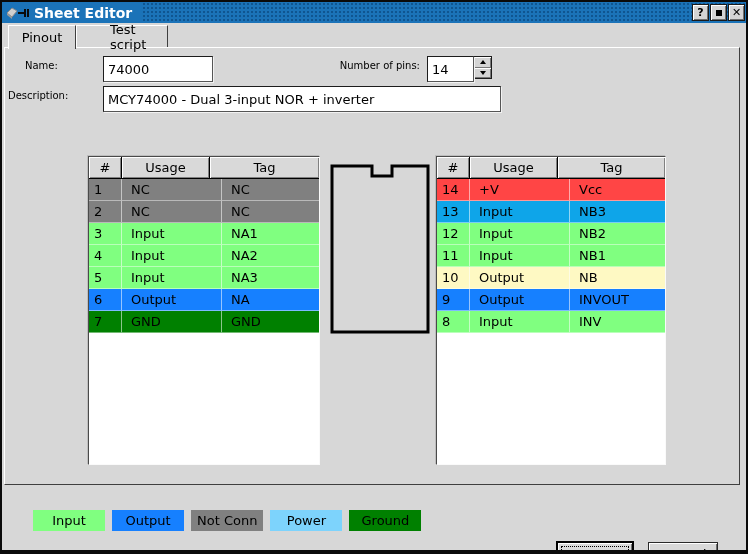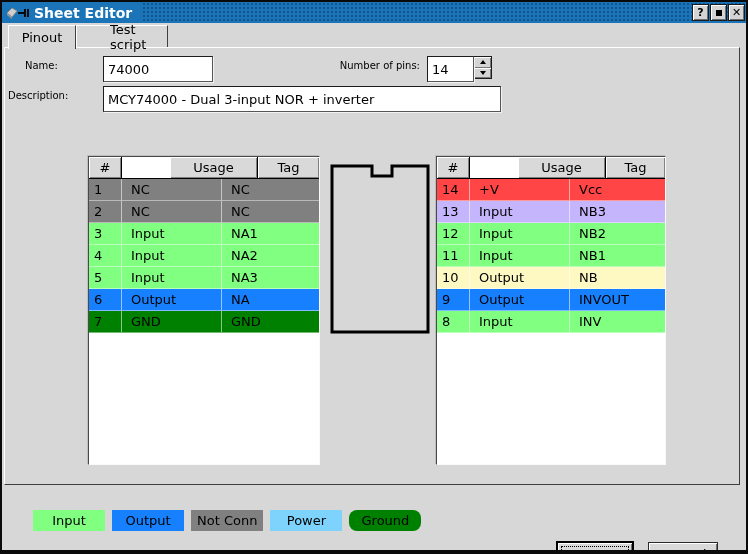--- a/index.html
+++ b/index.html
@@ -72,21 +72,21 @@
     box-shadow:-1px -1px 0 #bdbdbd;
     width:232px;height:309px;overflow:hidden;
   }
   .pt-head{display:flex;height:22px;border-bottom:1px solid #000;}
   .pt-hcell{
     background:#d9d9d9;display:flex;align-items:center;justify-content:center;
     font-size:13px;color:#000;cursor:pointer;
     box-shadow:inset 1px 1px 0 #ffffff, inset -1px -1px 0 #808080;
   }
   .pt-hcell.num{width:33px;border-right:1px solid #000;}
-  .pt-hcell.usage{width:88px;border-right:1px solid #000;margin-left:48px;}
+  .pt-hcell.usage{width:88px;border-right:1px solid #000;}
   .pt-hcell.tag{flex:1;}
   .pin-row{display:flex;height:22px;cursor:pointer;}
   .pin-row .cell{
     font-size:13px;color:#000;line-height:21px;white-space:nowrap;overflow:hidden;
     border-right:1px solid rgba(255,255,255,0.55);
     border-bottom:1px solid rgba(255,255,255,0.45);
   }
   .pin-row .cell.pin{width:33px;padding-left:5px;}
   .pin-row .cell.usage{width:100px;padding-left:9px;}
   .pin-row .cell.tag{flex:1;padding-left:9px;border-right:none;}
@@ -220,21 +220,21 @@
       <div class="pt-hcell num">#</div>
       <div class="pt-hcell usage">Usage</div>
       <div class="pt-hcell tag">Tag</div>
     </div>
     <div>
         <div class="pin-row" style="background: rgb(255, 69, 69);">
           <div class="cell pin">14</div>
           <div class="cell usage">+V</div>
           <div class="cell tag">Vcc</div>
         </div>
-        <div class="pin-row" style="background: #c4b5fd;">
+        <div class="pin-row" style="background: #0ea5e9;">
           <div class="cell pin">13</div>
           <div class="cell usage">Input</div>
           <div class="cell tag">NB3</div>
         </div>
         <div class="pin-row" style="background: rgb(128, 255, 128);">
           <div class="cell pin">12</div>
           <div class="cell usage">Input</div>
           <div class="cell tag">NB2</div>
         </div>
         <div class="pin-row" style="background: rgb(128, 255, 128);">
@@ -258,19 +258,19 @@
           <div class="cell tag">INV</div>
         </div>
       </div>
   </div>
 
   <div class="legend-row">
       <div class="legend-chip" style="background: rgb(128, 255, 128);">Input</div>
       <div class="legend-chip" style="background: rgb(22, 128, 255);">Output</div>
       <div class="legend-chip" style="background: rgb(128, 128, 128);">Not Conn</div>
       <div class="legend-chip" style="background: #7dd3fc;">Power</div>
-      <div class="legend-chip" style="background: rgb(0, 128, 0); border-radius: 8px;">Ground</div>
+      <div class="legend-chip" style="background: rgb(0, 128, 0);">Ground</div>
     </div>
 
   <div class="btn save">Save</div>
   <div class="btn cancel">Cancel</div>
 
 </div>
 
 </body></html>

